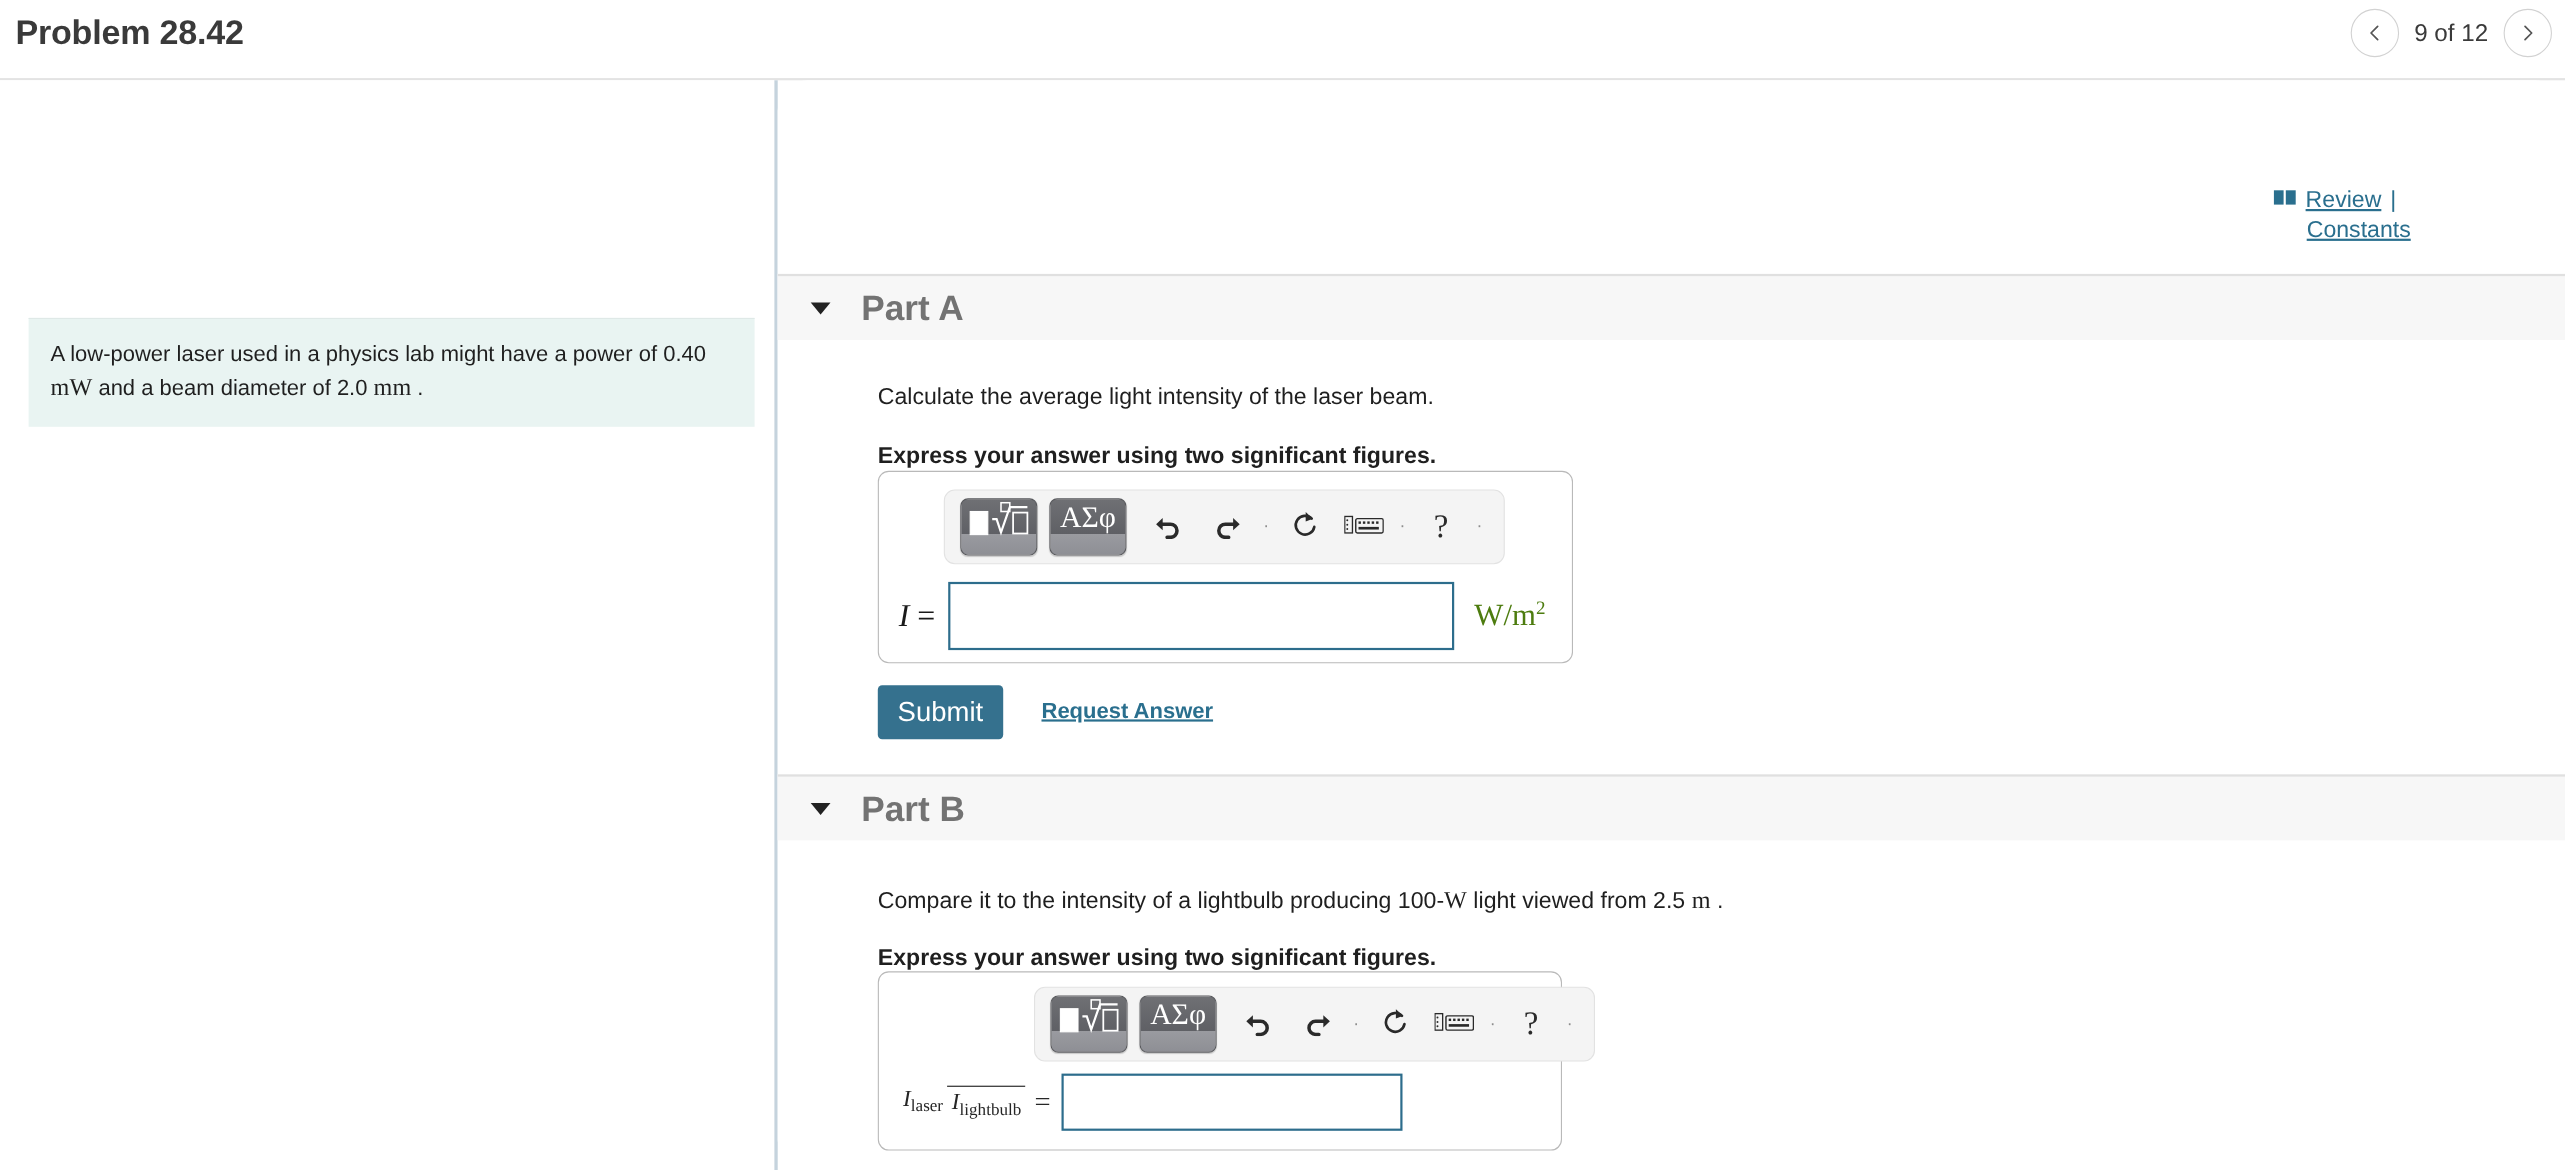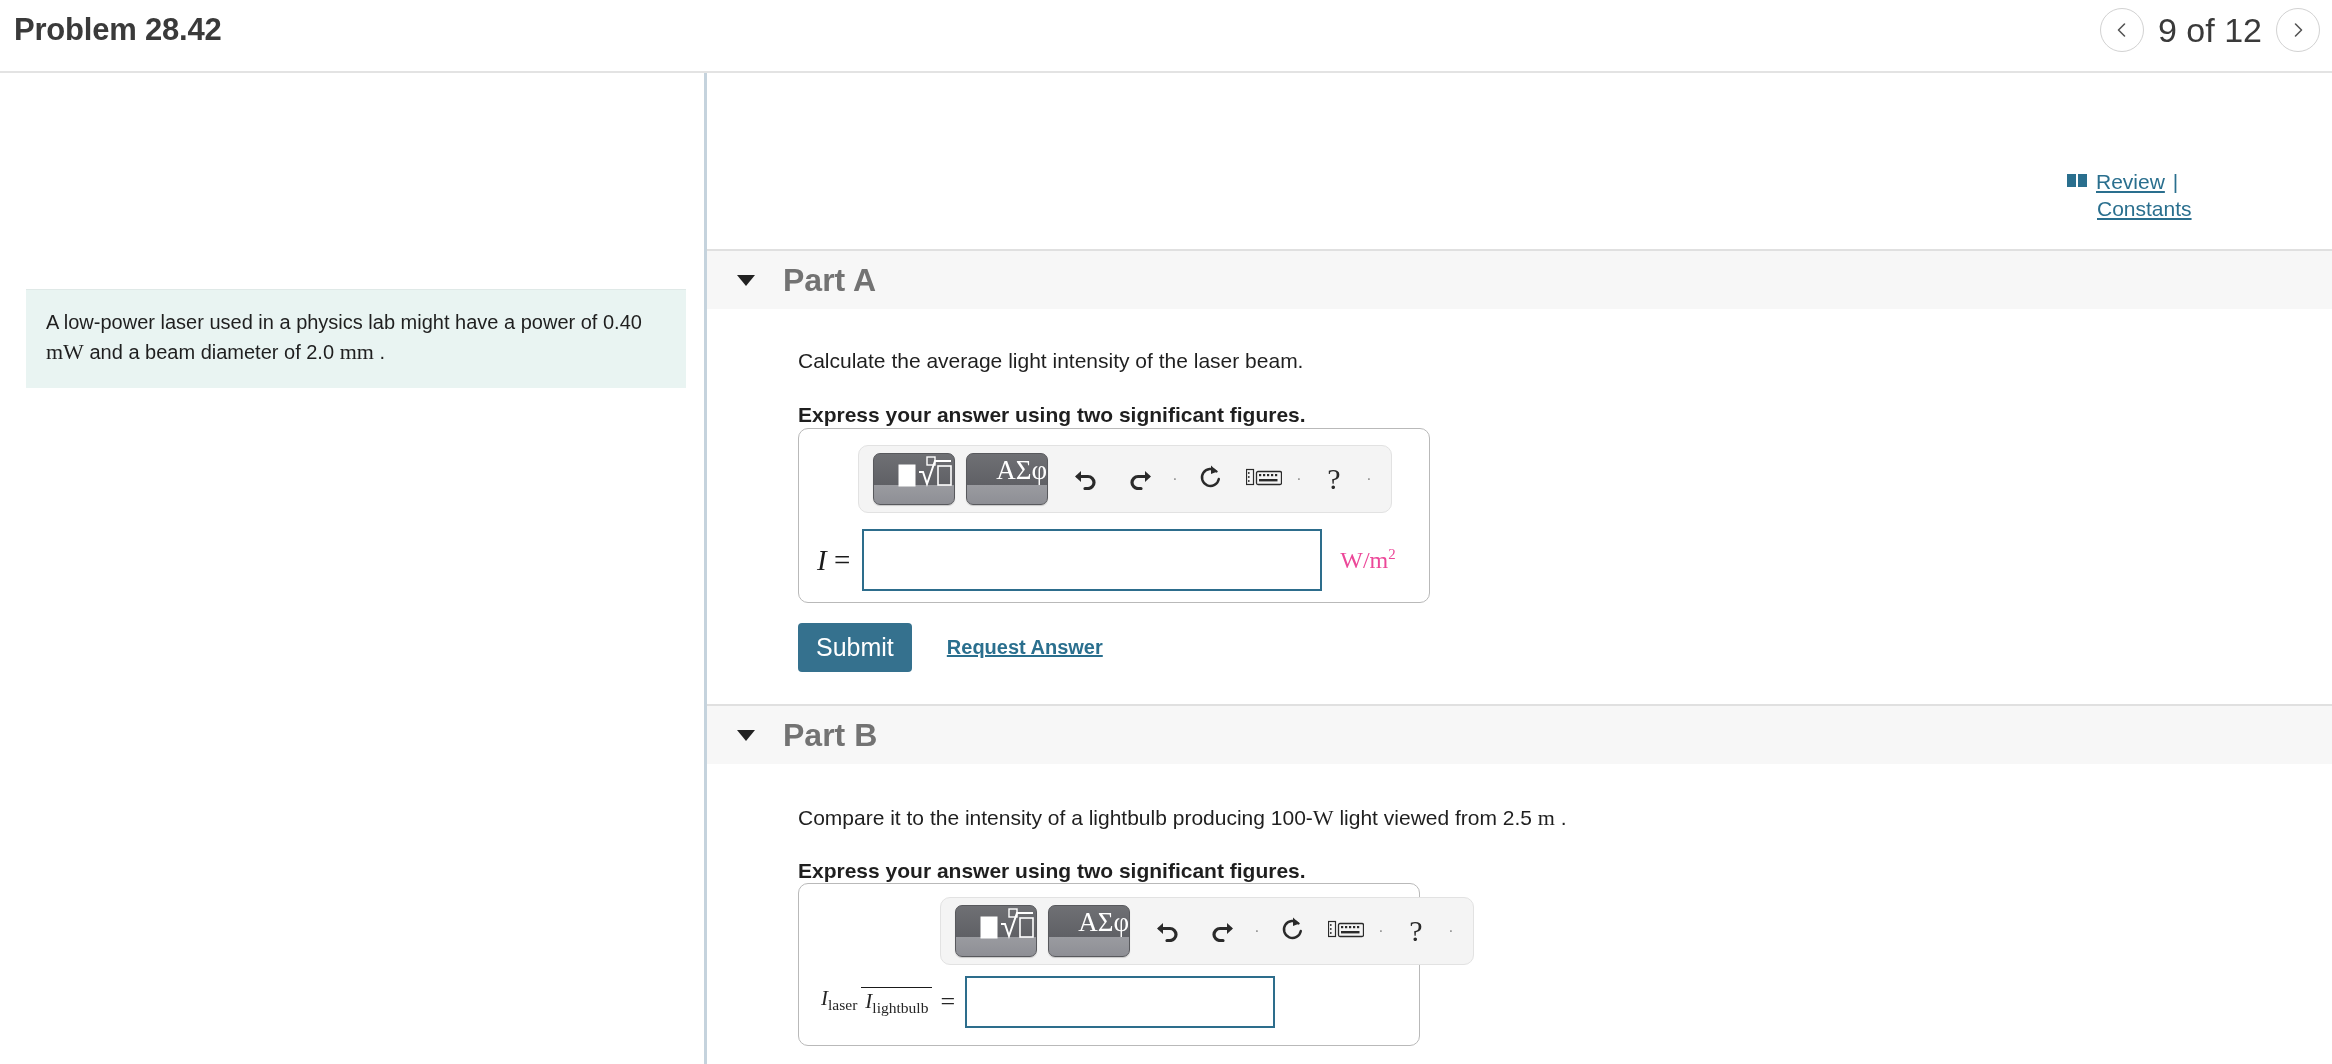--- a/index.html
+++ b/index.html
@@ -35,21 +35,21 @@
   .pager-btn {
     width: 44px; height: 44px;
     border-radius: 50%;
     border: 1px solid #d2d2d2;
     background: #fff;
     display: flex; align-items: center; justify-content: center;
     cursor: pointer;
   }
   .pager-btn svg { display: block; }
   #pager-label {
-    font-size: 34px;
+    font-size: 22px;
     color: #3a3a3a;
     white-space: nowrap;
   }
 
   
   #panes { position: relative; height: 991px; }
   #left-pane {
     position: absolute; left: 0; top: 0;
     width: 704px; height: 100%;
     background: #fff;
@@ -152,25 +152,25 @@
   .mtoolbar {
     position: absolute;
     background: #f4f4f4;
     border: 1px solid #e2e2e2;
     border-radius: 10px;
     display: flex; align-items: center;
     padding: 0 14px;
     gap: 0;
   }
   .tmpl-btn {
-    width: 82px; height: 52px;
+    width: 70px; height: 52px;
     border-radius: 7px;
     background: linear-gradient(180deg, #6f7074 0%, #5f6065 62%, #9a9ba0 62%, #8e8f95 100%);
     border: 1px solid #58595d;
-    display: flex; align-items: flex-start; justify-content: flex-end;
+    display: flex; align-items: flex-start; justify-content: center;
     padding-top: 2px;
     margin-right: 11px;
     cursor: pointer;
     box-shadow: 0 1px 1px rgba(0,0,0,0.18);
   }
   .tmpl-btn.greek {
     color: #fff;
     font-family: "Liberation Serif", serif;
     font-size: 27px;
     line-height: 30px;
@@ -211,22 +211,22 @@
     border: 2px solid #2d6d8c;
     background: #fff;
     outline: none;
     font-size: 22px;
     padding: 4px 8px;
     font-family: "Liberation Serif", serif;
     color: #111;
   }
   .ans-unit {
     font-family: "Liberation Serif", serif;
-    font-size: 24px;
-    color: #ec4899;
+    font-size: 28px;
+    color: #4d7c0f;
     margin-left: 18px;
     white-space: nowrap;
   }
   .ans-unit sup { font-size: 0.62em; }
 
   
   .frac {
     display: inline-flex;
     align-items: flex-start;
     font-family: "Liberation Serif", serif;

